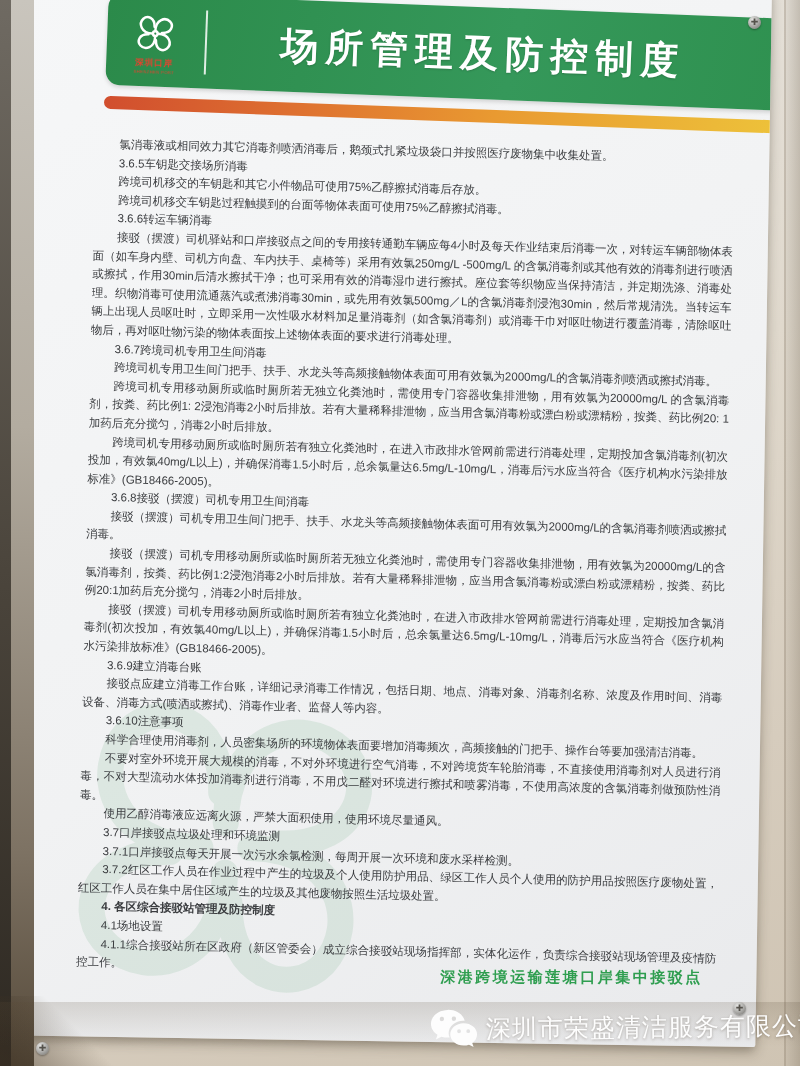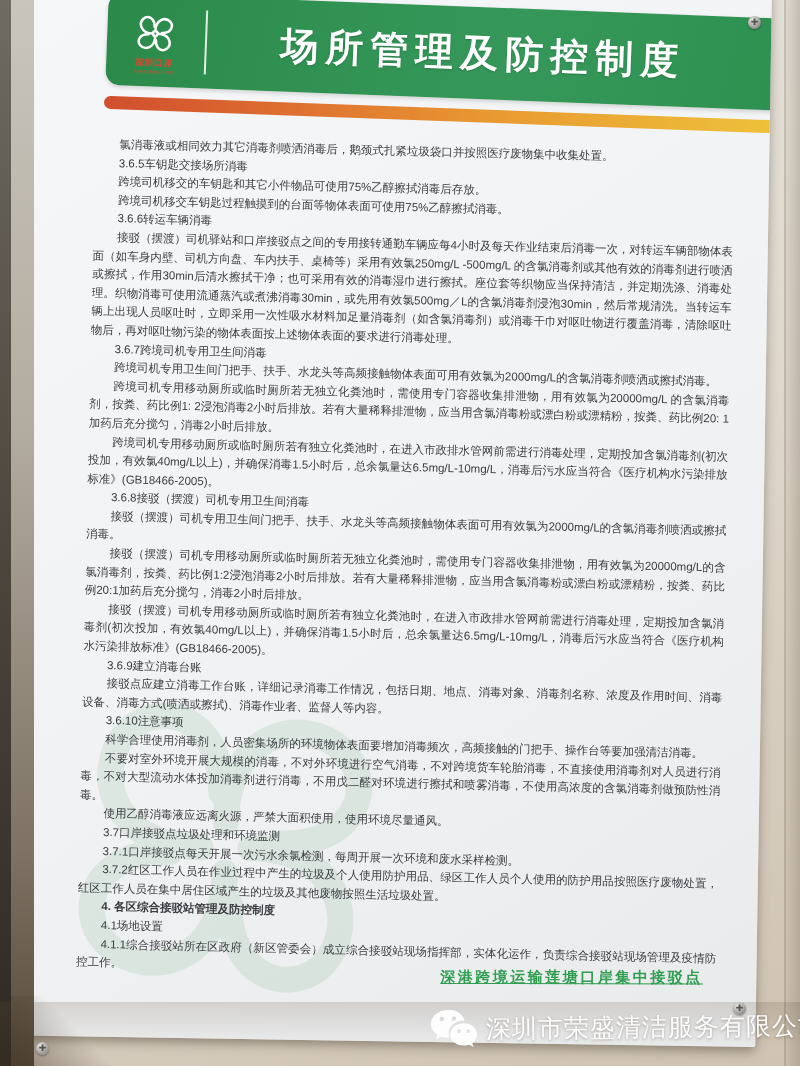--- a/index.html
+++ b/index.html
@@ -50,21 +50,21 @@
   }
   .content{
     position:relative;margin:26px 34px 0 78px;height:838px;overflow:hidden;
     color:#3b3d40;font-size:11.5px;line-height:18.6px;text-align:justify;
     transform:rotate(0.45deg);transform-origin:0 0;
   }
   .content p{margin:0;text-indent:24px;}
   .content p.bold{font-weight:bold;}
   .sig{
     position:absolute;right:54px;top:982px;color:#2f9e50;font-weight:bold;
-    font-size:15px;letter-spacing:2.5px;transform:rotate(-0.8deg);white-space:nowrap;text-decoration:underline;
+    font-size:15px;letter-spacing:2.5px;transform:rotate(-0.8deg);white-space:nowrap;
   }
   .poster-watermark{position:absolute;left:4px;bottom:26px;opacity:0.16;pointer-events:none;}
 
   
   .screw{position:absolute;width:13px;height:13px;border-radius:50%;
     background:radial-gradient(circle at 35% 30%,#e6e6e4,#a6a5a2 55%,#71706c);
     box-shadow:0 1px 2px rgba(0,0,0,0.35);display:flex;align-items:center;justify-content:center;
     color:#55524c;font-size:9px;line-height:9px;}
   .screw-tr{left:748px;top:16px;}
   .screw-br{left:733px;top:1002px;}

